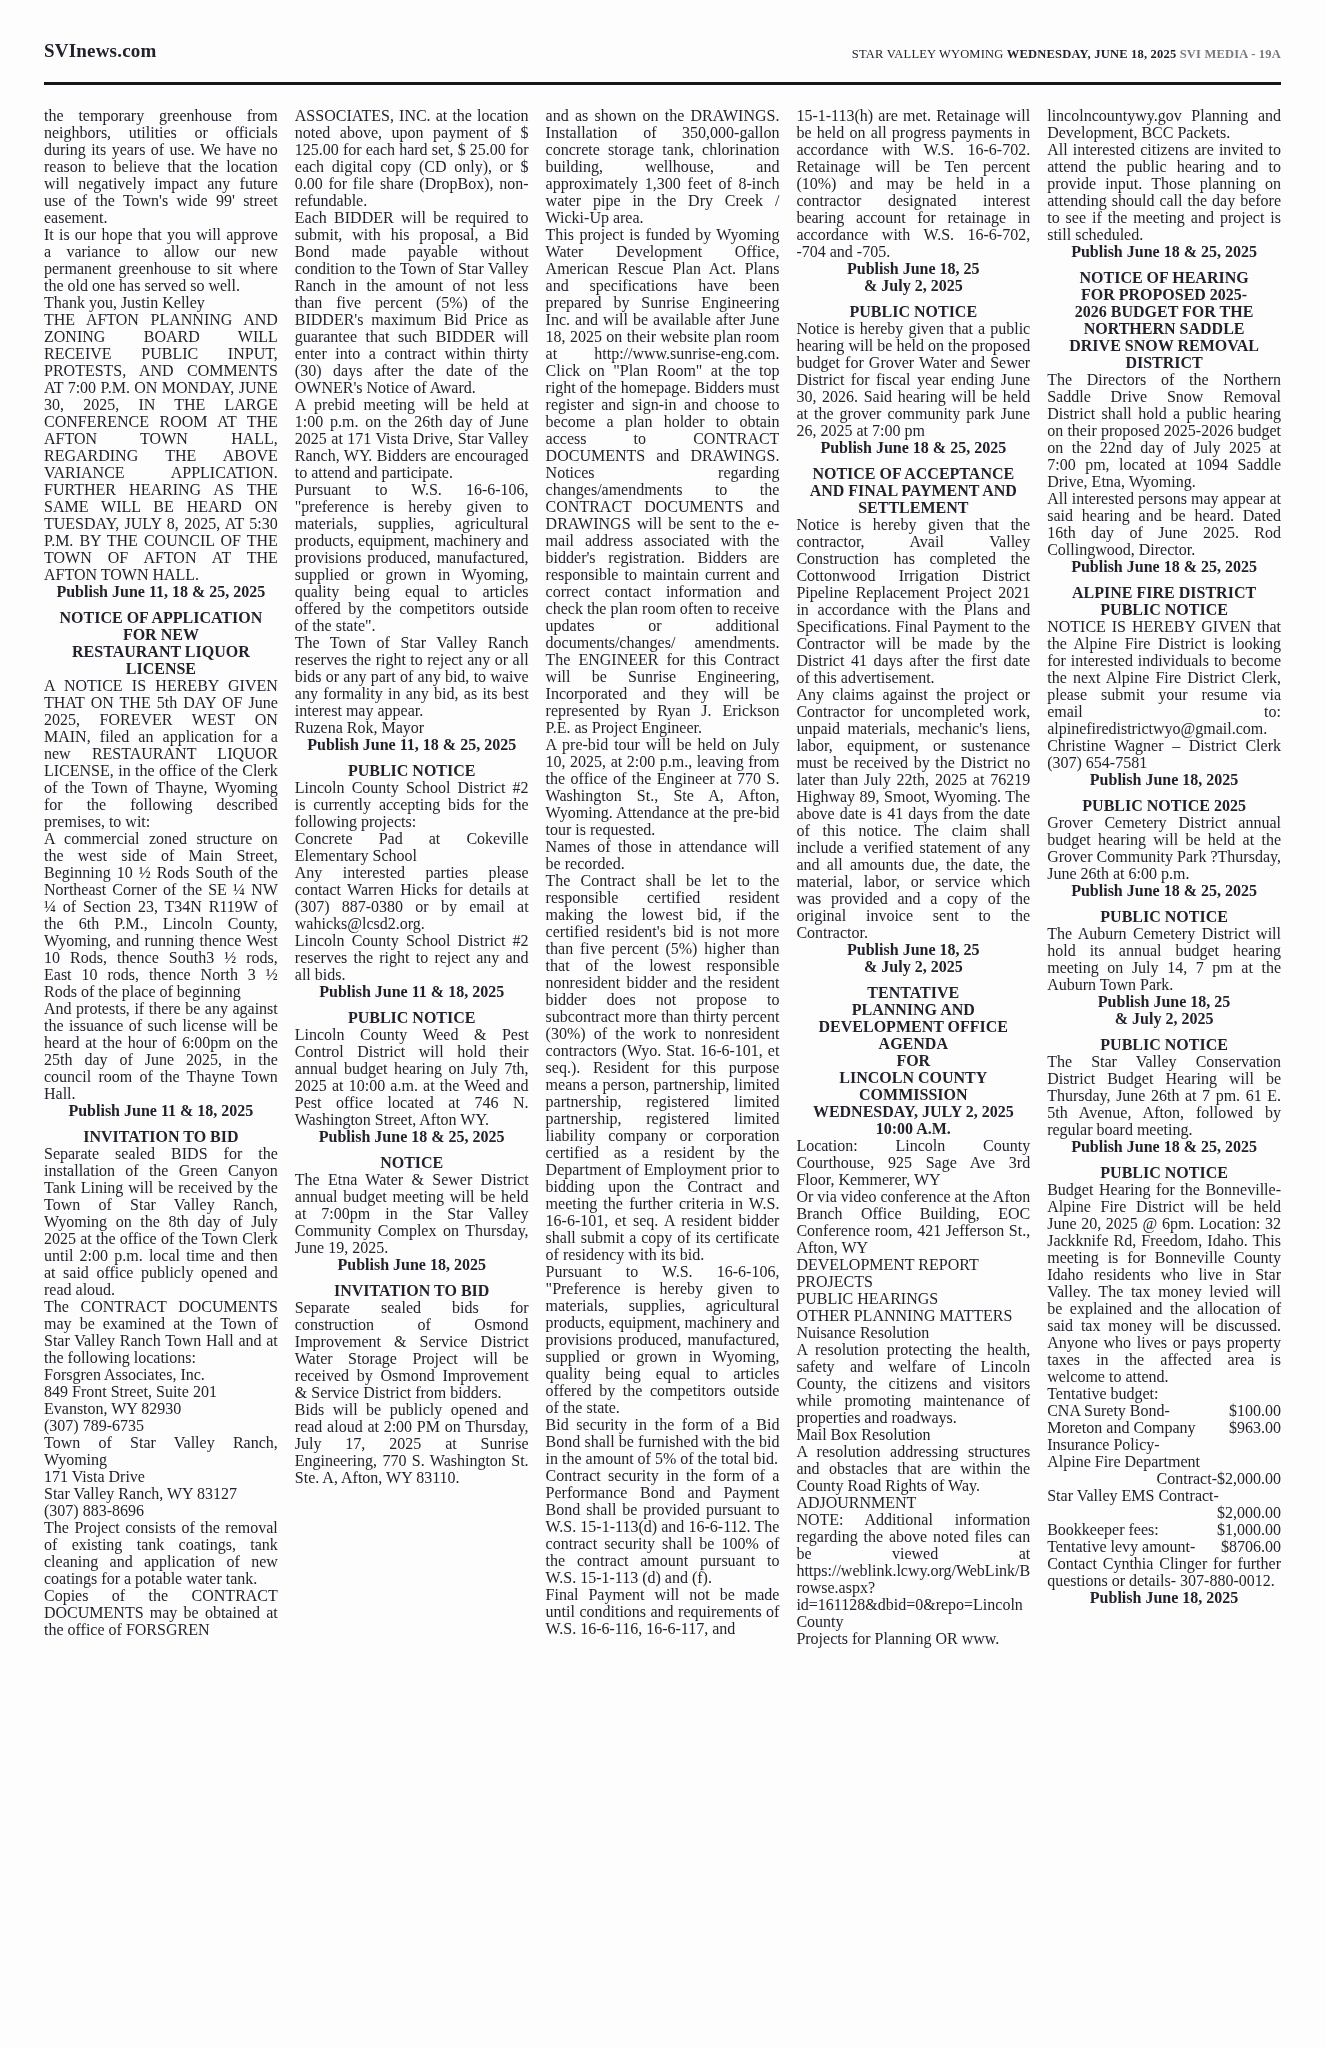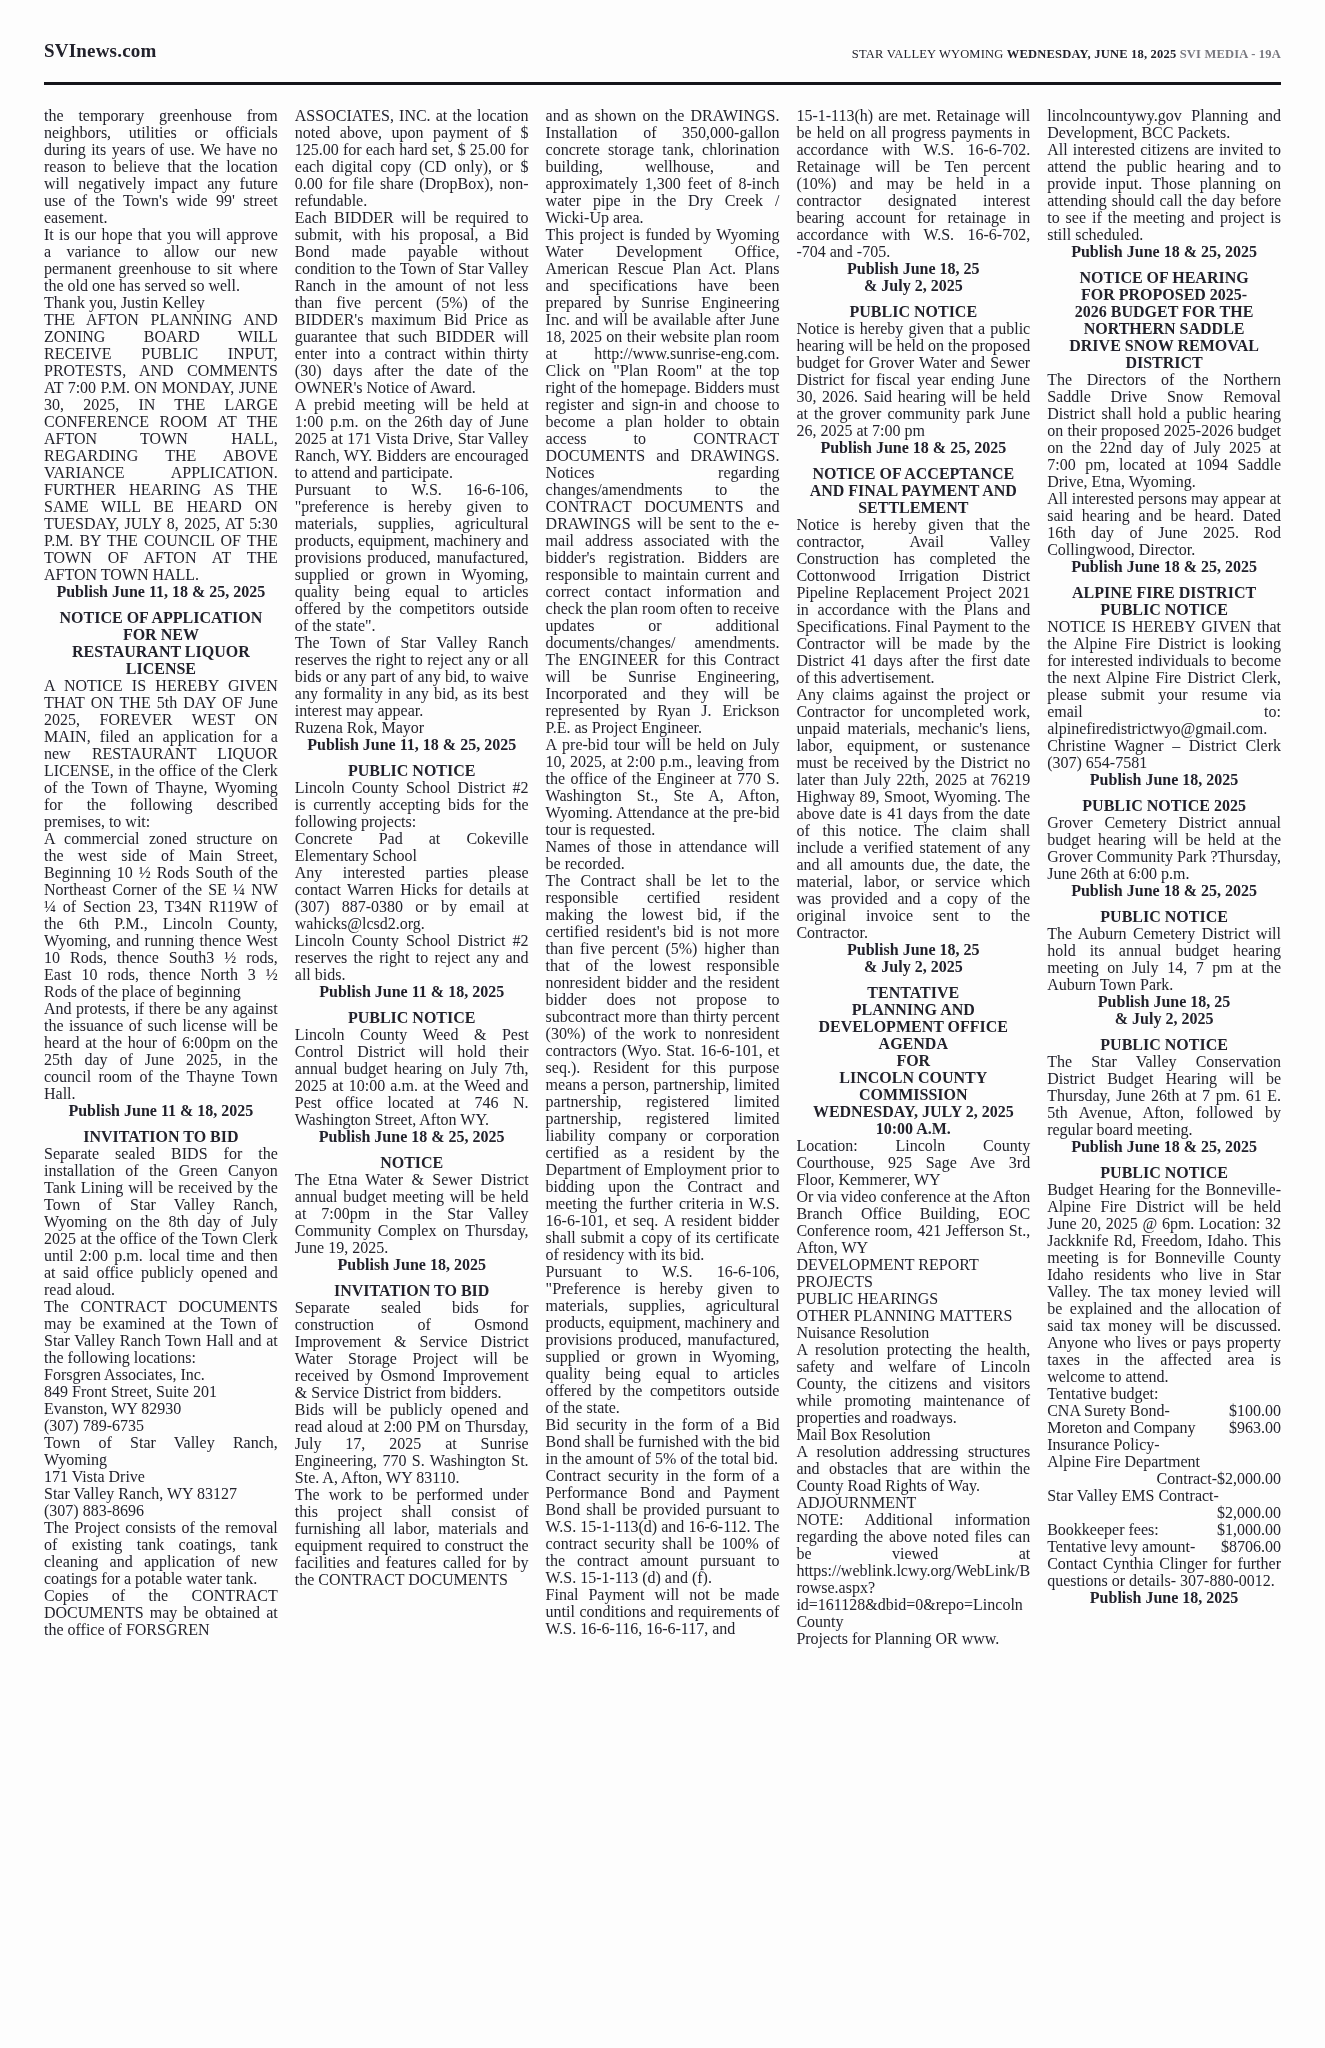--- a/index.html
+++ b/index.html
@@ -138,21 +138,20 @@
         <div class="pub">Publish June 11 &amp; 18, 2025</div>
         <div class="h">PUBLIC NOTICE</div>
         <div class="p">Lincoln County Weed &amp; Pest Control District will hold their annual budget hearing on July 7th, 2025 at 10:00 a.m. at the Weed and Pest office located at 746 N. Washington Street, Afton WY.</div>
         <div class="pub">Publish June 18 &amp; 25, 2025</div>
         <div class="h">NOTICE</div>
         <div class="p">The Etna Water &amp; Sewer District annual budget meeting will be held at 7:00pm in the Star Valley Community Complex on Thursday, June 19, 2025.</div>
         <div class="pub">Publish June 18, 2025</div>
         <div class="h">INVITATION TO BID</div>
         <div class="p">Separate sealed bids for construction of Osmond Improvement &amp; Service District Water Storage Project will be received by Osmond Improvement &amp; Service District from bidders.</div>
         <div class="p">Bids will be publicly opened and read aloud at 2:00 PM on Thursday, July 17, 2025 at Sunrise Engineering, 770 S. Washington St. Ste. A, Afton, WY 83110.</div>
-        <div class="p">The work to be performed under this project shall consist of furnishing all labor, materials and equipment required to construct the facilities and features called for by the CONTRACT DOCUMENTS</div>
       </div>
       <div class="col">
         <div class="p">and as shown on the DRAWINGS. Installation of 350,000-gallon concrete storage tank, chlorination building, wellhouse, and approximately 1,300 feet of 8-inch water pipe in the Dry Creek / Wicki-Up area.</div>
         <div class="p">This project is funded by Wyoming Water Development Office, American Rescue Plan Act. Plans and specifications have been prepared by Sunrise Engineering Inc. and will be available after June 18, 2025 on their website plan room at http://www.sunrise-eng.com. Click on "Plan Room" at the top right of the homepage. Bidders must register and sign-in and choose to become a plan holder to obtain access to CONTRACT DOCUMENTS and DRAWINGS. Notices regarding changes/amendments to the CONTRACT DOCUMENTS and DRAWINGS will be sent to the e-mail address associated with the bidder's registration. Bidders are responsible to maintain current and correct contact information and check the plan room often to receive updates or additional documents/changes/ amendments. The ENGINEER for this Contract will be Sunrise Engineering, Incorporated and they will be represented by Ryan J. Erickson P.E. as Project Engineer.</div>
         <div class="p">A pre-bid tour will be held on July 10, 2025, at 2:00 p.m., leaving from the office of the Engineer at 770 S. Washington St., Ste A, Afton, Wyoming. Attendance at the pre-bid tour is requested.</div>
         <div class="p">Names of those in attendance will be recorded.</div>
         <div class="p">The Contract shall be let to the responsible certified resident making the lowest bid, if the certified resident's bid is not more than five percent (5%) higher than that of the lowest responsible nonresident bidder and the resident bidder does not propose to subcontract more than thirty percent (30%) of the work to nonresident contractors (Wyo. Stat. 16-6-101, et seq.). Resident for this purpose means a person, partnership, limited partnership, registered limited partnership, registered limited liability company or corporation certified as a resident by the Department of Employment prior to bidding upon the Contract and meeting the further criteria in W.S. 16-6-101, et seq. A resident bidder shall submit a copy of its certificate of residency with its bid.</div>
         <div class="p">Pursuant to W.S. 16-6-106, "Preference is hereby given to materials, supplies, agricultural products, equipment, machinery and provisions produced, manufactured, supplied or grown in Wyoming, quality being equal to articles offered by the competitors outside of the state.</div>
         <div class="p">Bid security in the form of a Bid Bond shall be furnished with the bid in the amount of 5% of the total bid.</div>
         <div class="p">Contract security in the form of a Performance Bond and Payment Bond shall be provided pursuant to W.S. 15-1-113(d) and 16-6-112. The contract security shall be 100% of the contract amount pursuant to W.S. 15-1-113 (d) and (f).</div>

